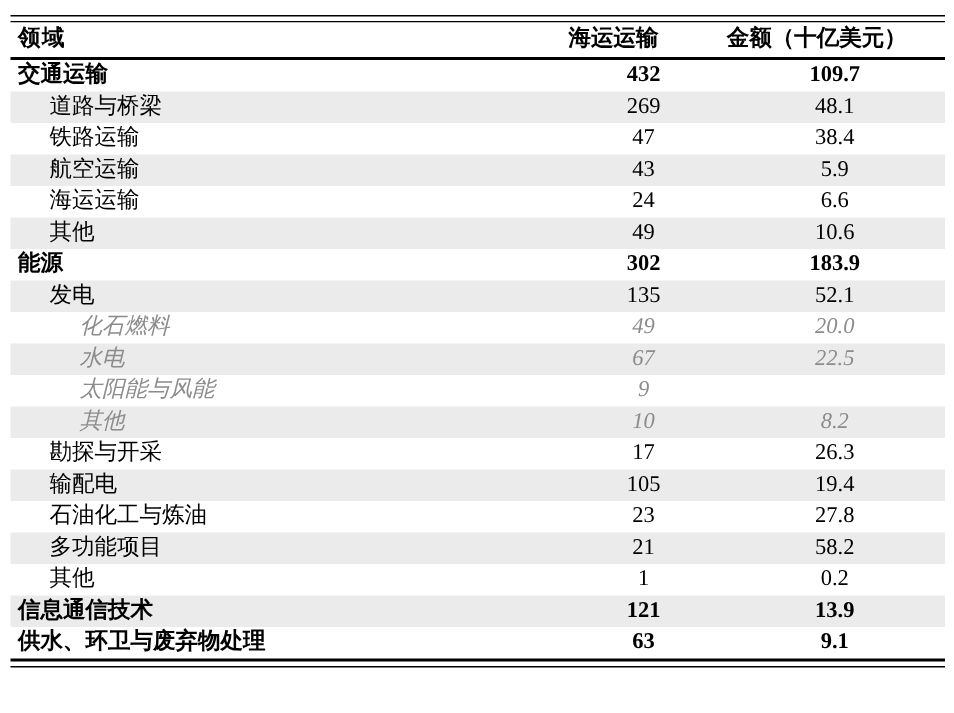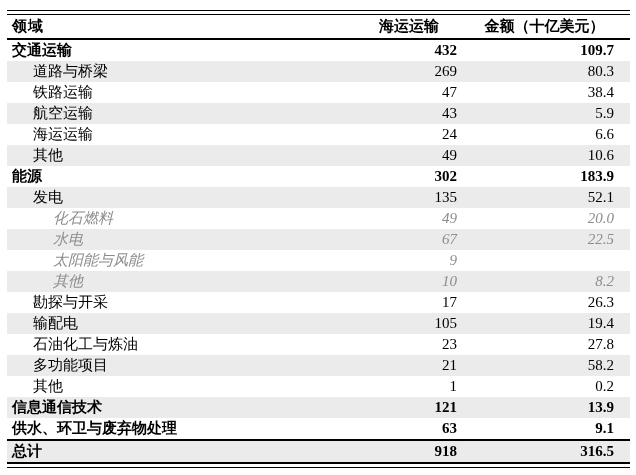--- a/index.html
+++ b/index.html
@@ -69,21 +69,21 @@
   .row.sub2   { font-style: italic; color: #8c8c8c; }
   .row.total  { border-top: 2px solid #000; }
   .cell-label {
     white-space: nowrap;
     overflow: hidden;
     padding-left: 5px;
   }
   .row.lvl1 .cell-label { padding-left: 26px; }
   .row.lvl2 .cell-label { padding-left: 46px; }
   .cell-count, .cell-amount {
-    text-align: right;
+    text-align: center;
     font-family: "Liberation Serif", "DejaVu Serif", serif;
   }
   .cell-spacer { }
 </style>
 </head>
 <body>
 
 <div class="page">
   <div class="table-wrap">
 
@@ -98,21 +98,21 @@
     <div id="rows-container">
         <div class="row lvl0 bold">
           <div class="cell-label">交通运输</div>
           <div class="cell-count">432</div>
           <div class="cell-amount">109.7</div>
           <div class="cell-spacer"></div>
         </div>
         <div class="row lvl1 stripe">
           <div class="cell-label">道路与桥梁</div>
           <div class="cell-count">269</div>
-          <div class="cell-amount">80.3</div>
+          <div class="cell-amount">48.1</div>
           <div class="cell-spacer"></div>
         </div>
         <div class="row lvl1">
           <div class="cell-label">铁路运输</div>
           <div class="cell-count">47</div>
           <div class="cell-amount">38.4</div>
           <div class="cell-spacer"></div>
         </div>
         <div class="row lvl1 stripe">
           <div class="cell-label">航空运输</div>
@@ -202,24 +202,18 @@
           <div class="cell-count">121</div>
           <div class="cell-amount">13.9</div>
           <div class="cell-spacer"></div>
         </div>
         <div class="row lvl0 bold">
           <div class="cell-label">供水、环卫与废弃物处理</div>
           <div class="cell-count">63</div>
           <div class="cell-amount">9.1</div>
           <div class="cell-spacer"></div>
         </div>
-        <div class="row lvl0 stripe bold total">
-          <div class="cell-label">总计</div>
-          <div class="cell-count">918</div>
-          <div class="cell-amount">316.5</div>
-          <div class="cell-spacer"></div>
-        </div>
       </div>
 
     <div class="bottom-double-rule"></div>
 
   </div>
 </div>
 
 </body></html>

